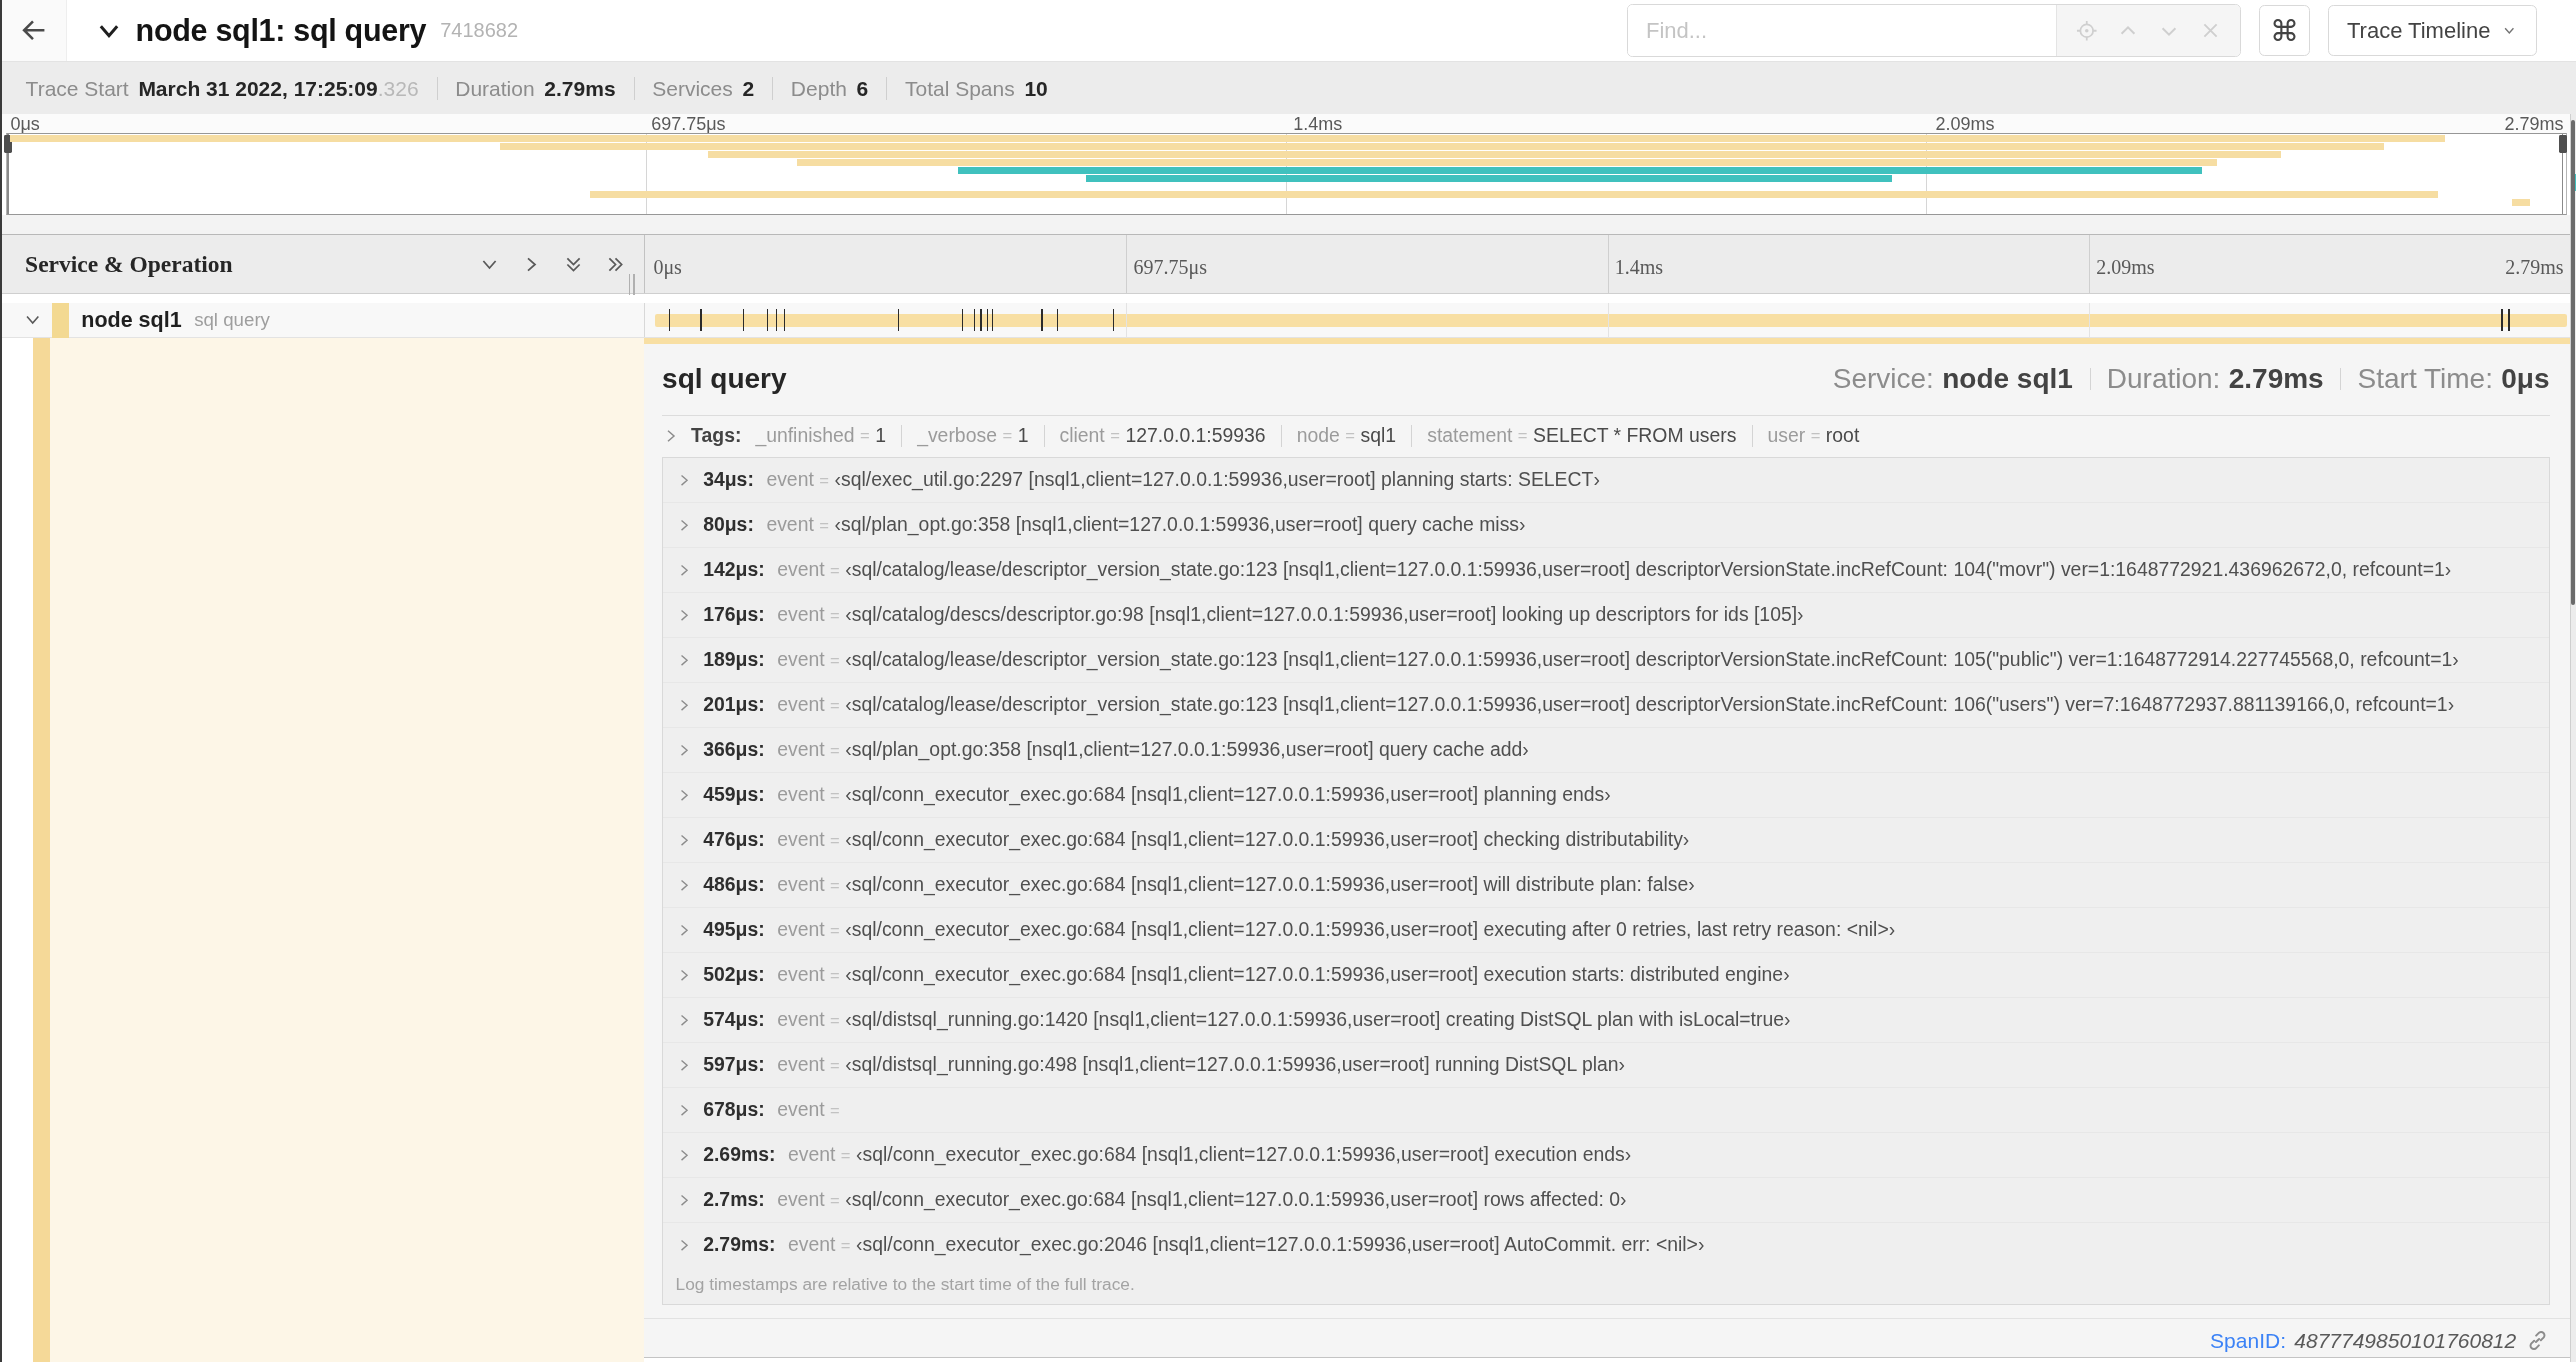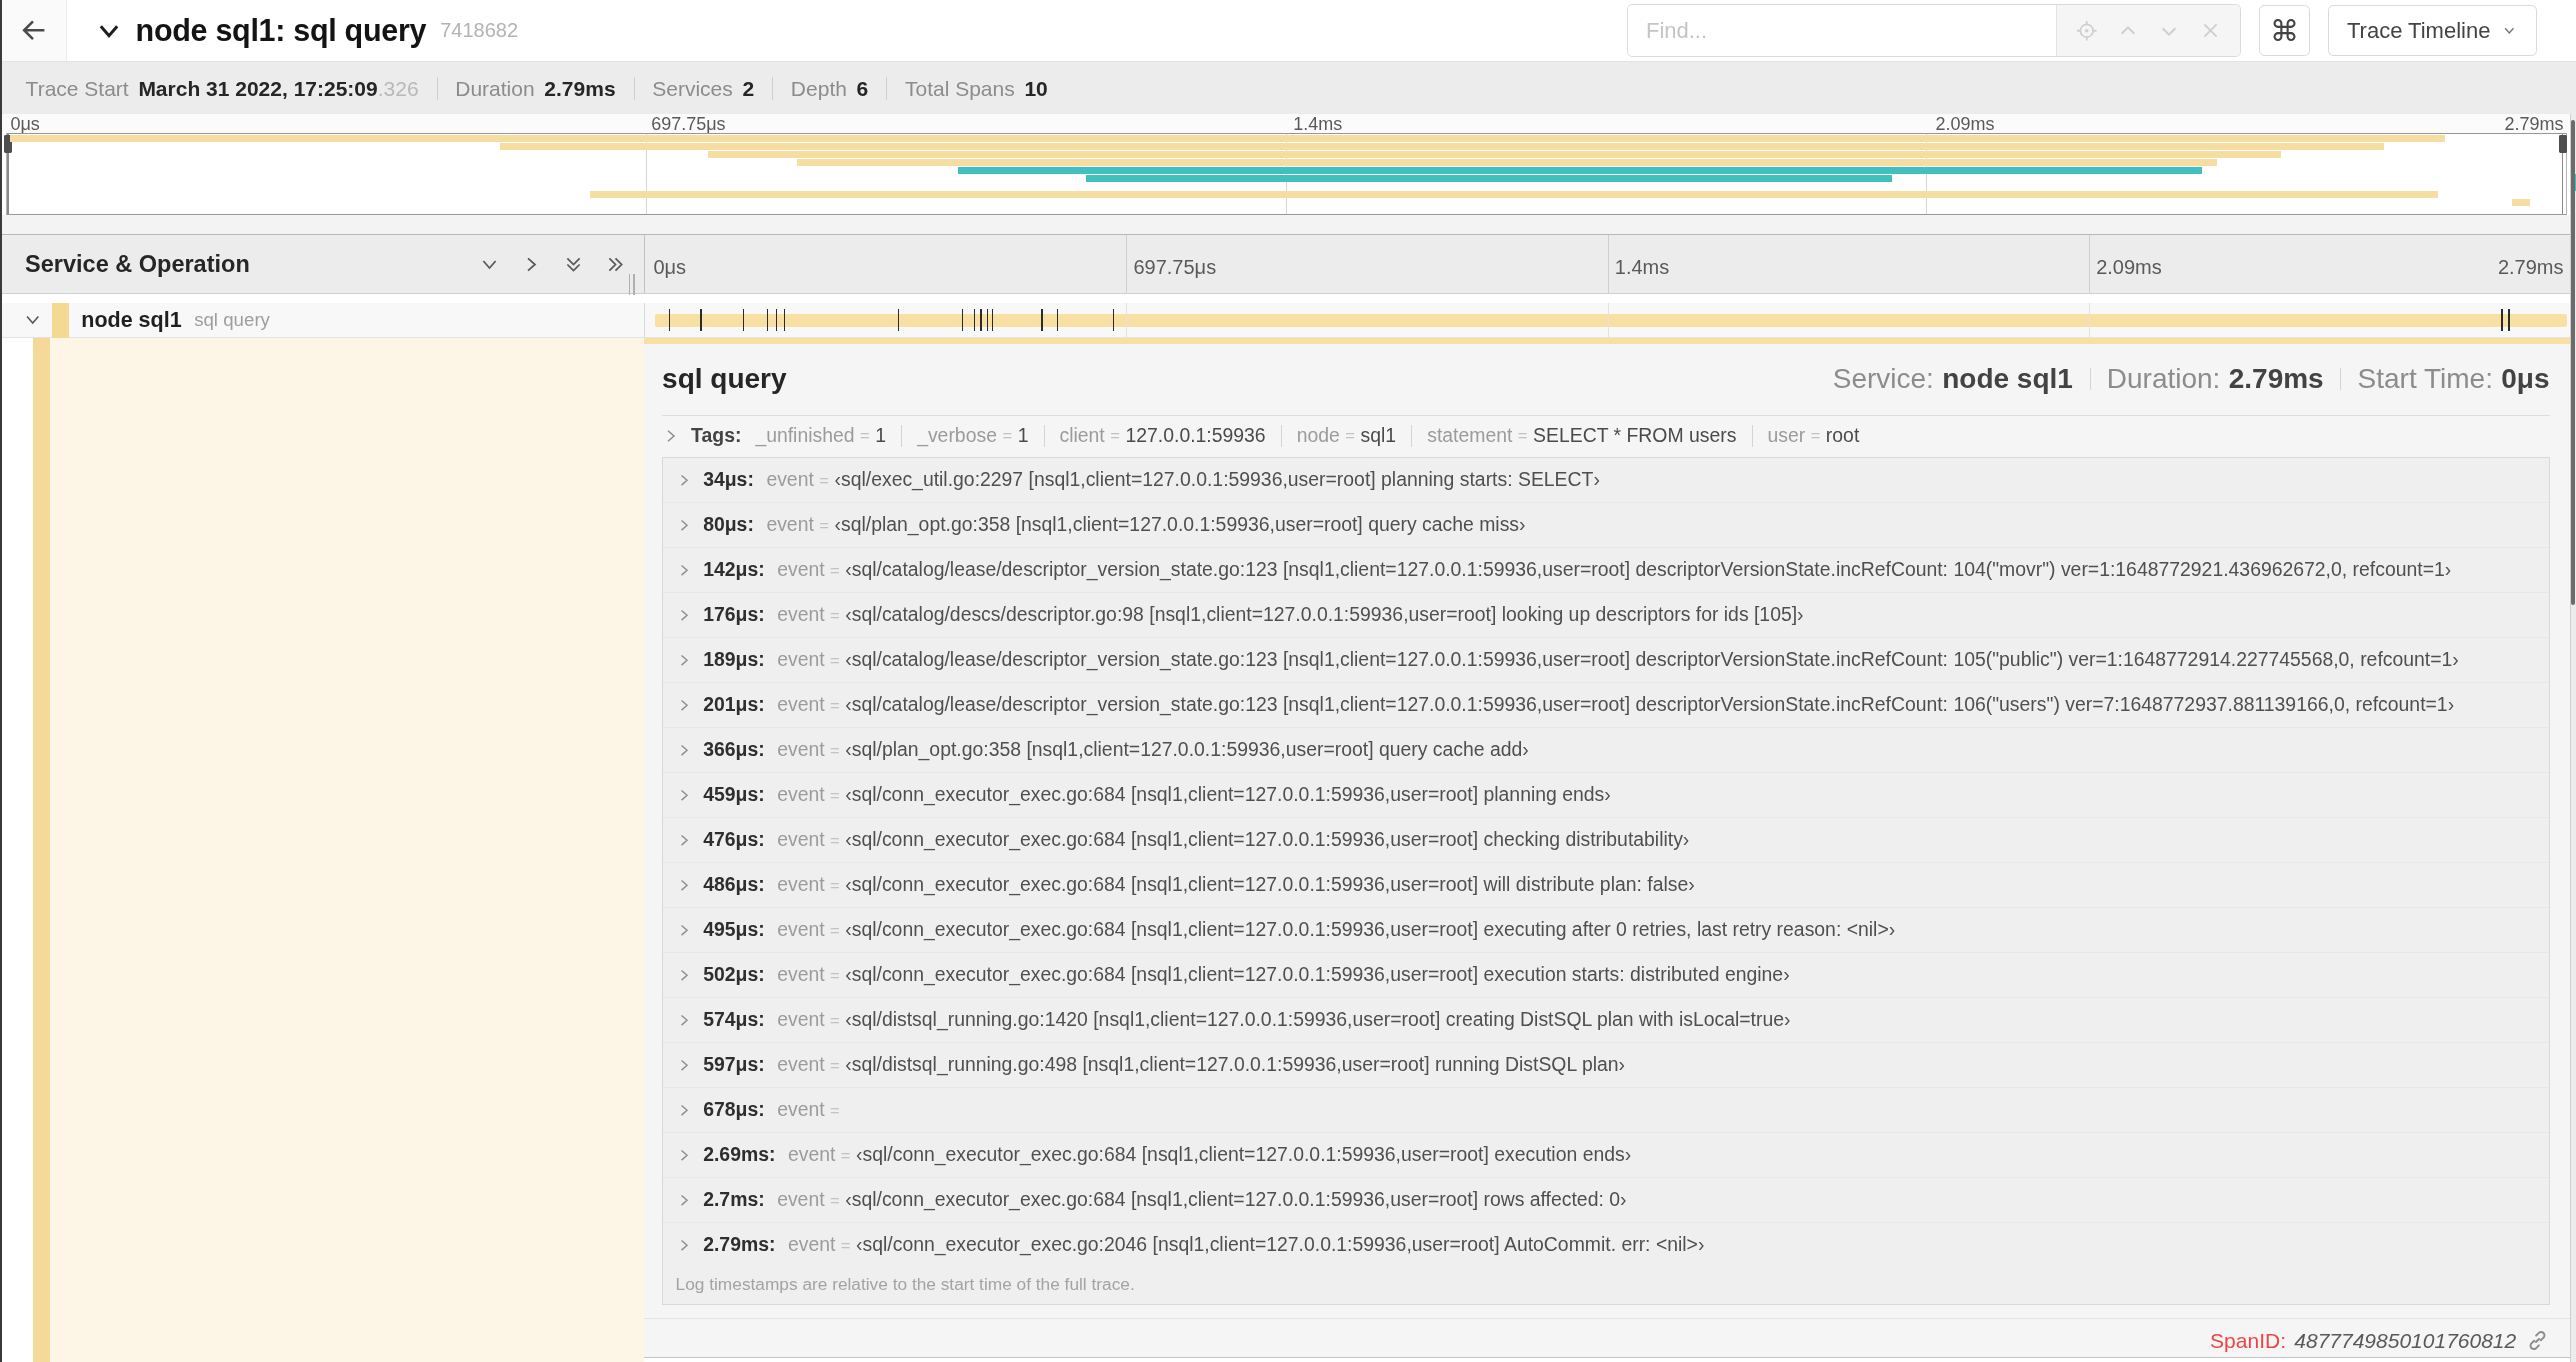--- a/index.html
+++ b/index.html
@@ -43,21 +43,21 @@
   .mm-grid{position:absolute;top:0;bottom:0;width:0.7px;background:#d6d6d6;}
   .g1{left:25%;}.g2{left:50%;}.g3{left:75%;}
   .mm-bar{position:absolute;height:7px;}
   .mm-bar.tan{background:#f6dda2;}
   .mm-bar.teal{background:#40c1be;}
   .scrub-line{position:absolute;top:0;bottom:0;width:1.4px;background:#8a8a8a;}
   .scrub-handle{position:absolute;top:1.4px;width:8.3px;height:18px;background:#4f4f4f;border-radius:1.4px;}
   .gap-strip{position:absolute;left:2.1px;right:5.5px;top:215px;height:19.4px;background:#f3f3f3;}
 
   
-  .section-header{position:absolute;left:2.1px;right:5.5px;top:234px;height:60px;background:#ececec;border-top:1.4px solid #b8b8b8;border-bottom:0.7px solid #cfcfcf;box-sizing:border-box;}
+  .section-header{position:absolute;left:2.1px;right:5.5px;top:234px;height:60px;background:#ececec;border-top:1.4px solid #b8b8b8;border-bottom:0.7px solid #cfcfcf;box-sizing:border-box;font-family:Liberation Serif, serif;}
   .so-left{position:absolute;left:0;top:0;bottom:0;width:642px;display:flex;align-items:center;padding-left:23px;box-sizing:border-box;}
   .so-title{font-size:23.5px;font-weight:700;color:#262626;}
   .so-icons{margin-left:auto;display:flex;align-items:center;gap:21px;padding-right:18px;color:#595959;}
   .so-icons span{display:flex;cursor:pointer;}
   .col-grip{position:absolute;left:627px;top:39px;width:9.7px;height:21px;display:flex;gap:2.8px;cursor:col-resize;}
   .col-grip i{width:1.4px;height:21px;background:#b0b0b0;display:block;}
   .ruler2{position:absolute;left:642px;right:0;top:0;bottom:0;border-left:0.7px solid #c2c2c2;}
   .ruler2 .tick-label{top:21px;font-size:20px;color:#595959;}
   .tick-line{position:absolute;top:0;bottom:0;width:0.7px;background:#cfcfcf;}
 
@@ -103,21 +103,21 @@
   .log-row{display:flex;align-items:baseline;padding:11px 11px 11px 12.5px;border-top:0.7px solid #e7e7e7;font-size:19.4px;line-height:21px;cursor:pointer;white-space:nowrap;overflow:hidden;}
   .log-row:first-of-type{border-top:none;}
   .lr-chev{color:#8c8c8c;display:flex;align-self:center;margin-right:11px;flex:0 0 auto;}
   .lr-time{font-weight:700;color:#2e2e2e;margin-right:12.5px;}
   .lr-key{color:#9b9b9b;}
   .lr-eq{color:#c2c2c2;margin:0 5.5px;font-size:16.6px;}
   .lr-value{color:#4f4f4f;}
   .logs-footnote{font-size:17.3px;color:#a3a3a3;padding:7px 0 8.3px 12.5px;}
   .spanid-row{position:absolute;right:21px;bottom:9.7px;display:flex;align-items:center;gap:8.3px;font-size:21px;}
   .spanid-line{position:absolute;left:642px;right:0;bottom:44px;border-top:0.7px solid #e2e2e2;}
-  .spanid-label{color:#ef4444;}
+  .spanid-label{color:#3b82f6;}
   .spanid-value{color:#595959;font-style:italic;}
   .link-icon{color:#8c8c8c;display:flex;cursor:pointer;}
   svg{display:block;}
 </style>
 </head>
 <body>
 
 <div class="app">
   <div class="left-edge"></div>
 

